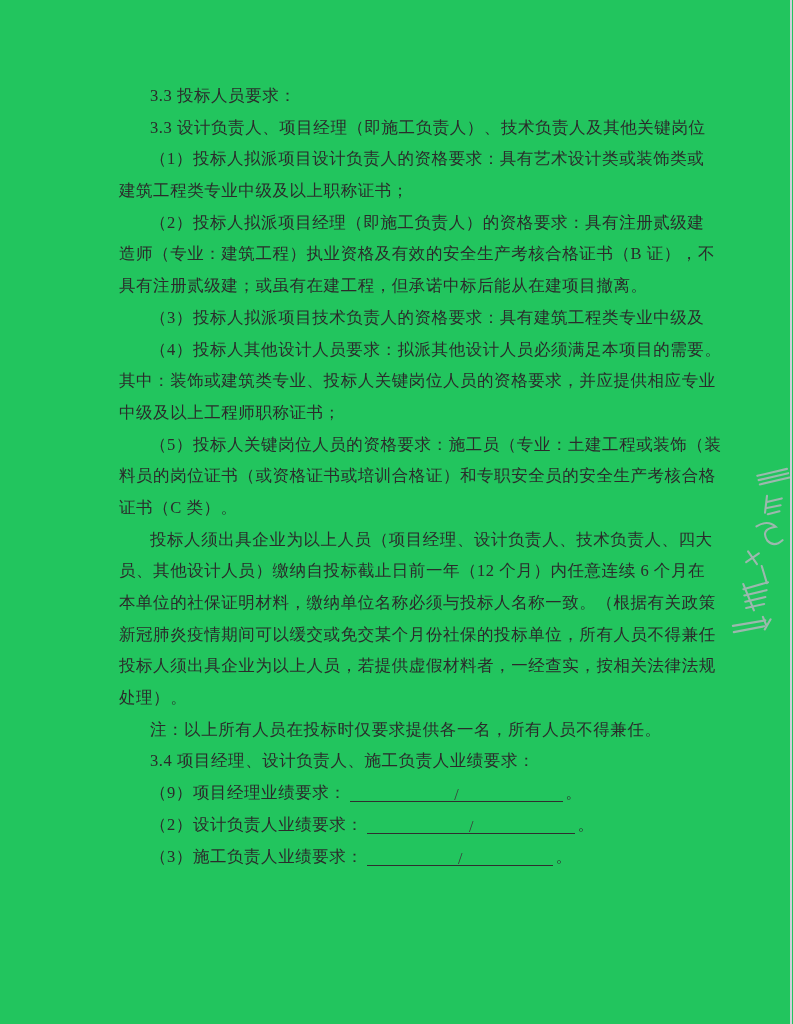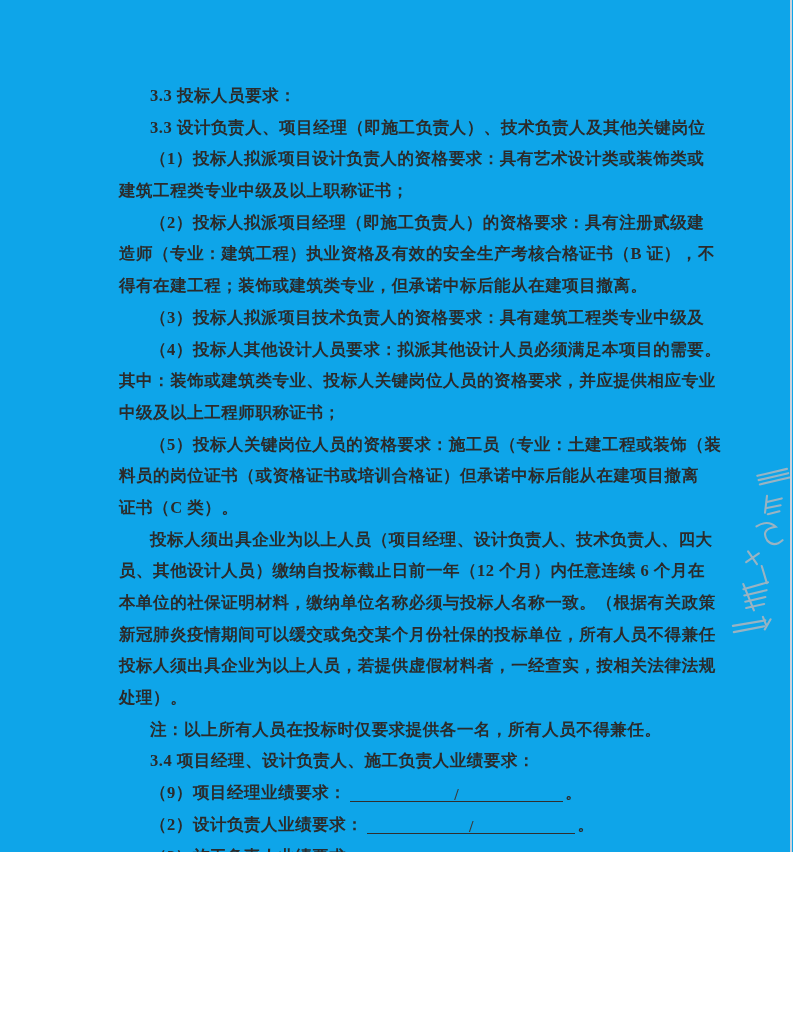--- a/index.html
+++ b/index.html
@@ -3,26 +3,25 @@
 <meta charset="utf-8">
 <style>
   html, body {
     margin: 0;
     padding: 0;
     background: #ffffff;
   }
   .page {
     position: relative;
     width: 793px;
-    height: 852px;
-    background: #0ea5e9;
+    height: 1024px;
+    background: #22c55e;
     overflow: hidden;
     font-family: "Liberation Serif", "DejaVu Serif", serif;
     color: #2b2b2b;
-    font-weight: bold;
   }
   .textcol {
     position: absolute;
     left: 119px;
     top: 80px;
     width: 578px;
   }
   .ln {
     font-size: 16.5px;
     line-height: 31.7px;
@@ -75,27 +74,27 @@
 
 <div class="page">
 
   <div class="textcol">
     <div class="ln ind">3.3 投标人员要求：</div>
     <div class="ln ind">3.3 设计负责人、项目经理（即施工负责人）、技术负责人及其他关键岗位</div>
     <div class="ln ind">（1）投标人拟派项目设计负责人的资格要求：具有艺术设计类或装饰类或</div>
     <div class="ln">建筑工程类专业中级及以上职称证书；</div>
     <div class="ln ind">（2）投标人拟派项目经理（即施工负责人）的资格要求：具有注册贰级建</div>
     <div class="ln">造师（专业：建筑工程）执业资格及有效的安全生产考核合格证书（B 证），不</div>
-    <div class="ln">得有在建工程；装饰或建筑类专业，但承诺中标后能从在建项目撤离。</div>
+    <div class="ln">具有注册贰级建；或虽有在建工程，但承诺中标后能从在建项目撤离。</div>
     <div class="ln ind">（3）投标人拟派项目技术负责人的资格要求：具有建筑工程类专业中级及</div>
     <div class="ln ind">（4）投标人其他设计人员要求：拟派其他设计人员必须满足本项目的需要。</div>
     <div class="ln">其中：装饰或建筑类专业、投标人关键岗位人员的资格要求，并应提供相应专业</div>
     <div class="ln">中级及以上工程师职称证书；</div>
     <div class="ln ind">（5）投标人关键岗位人员的资格要求：施工员（专业：土建工程或装饰（装</div>
-    <div class="ln">料员的岗位证书（或资格证书或培训合格证）但承诺中标后能从在建项目撤离</div>
+    <div class="ln">料员的岗位证书（或资格证书或培训合格证）和专职安全员的安全生产考核合格</div>
     <div class="ln">证书（C 类）。</div>
     <div class="ln ind">投标人须出具企业为以上人员（项目经理、设计负责人、技术负责人、四大</div>
     <div class="ln">员、其他设计人员）缴纳自投标截止日前一年（12 个月）内任意连续 6 个月在</div>
     <div class="ln">本单位的社保证明材料，缴纳单位名称必须与投标人名称一致。（根据有关政策</div>
     <div class="ln">新冠肺炎疫情期间可以缓交或免交某个月份社保的投标单位，所有人员不得兼任</div>
     <div class="ln">投标人须出具企业为以上人员，若提供虚假材料者，一经查实，按相关法律法规</div>
     <div class="ln">处理）。</div>
     <div class="ln ind">注：以上所有人员在投标时仅要求提供各一名，所有人员不得兼任。</div>
     <div class="ln ind">3.4 项目经理、设计负责人、施工负责人业绩要求：</div>
 

